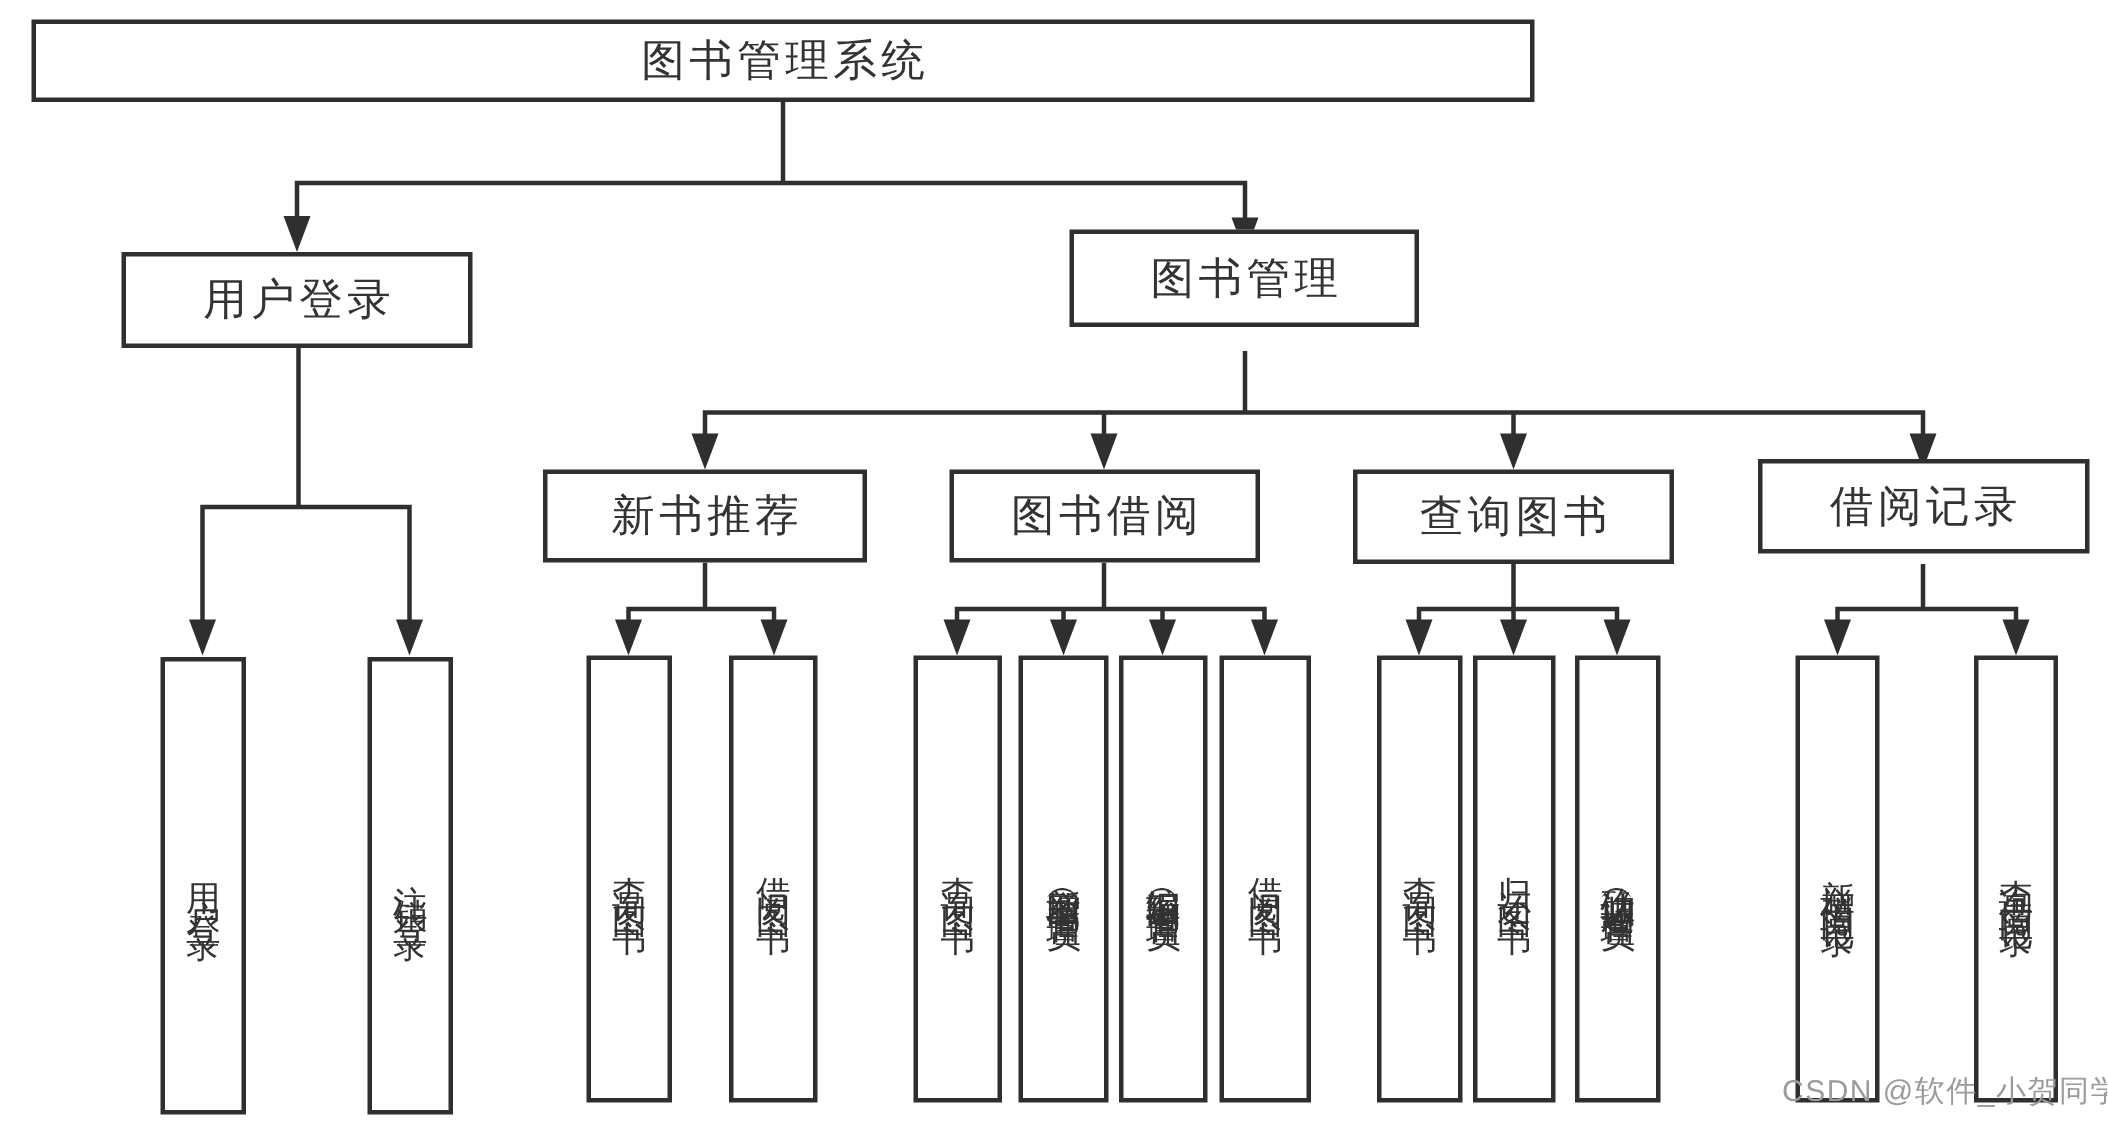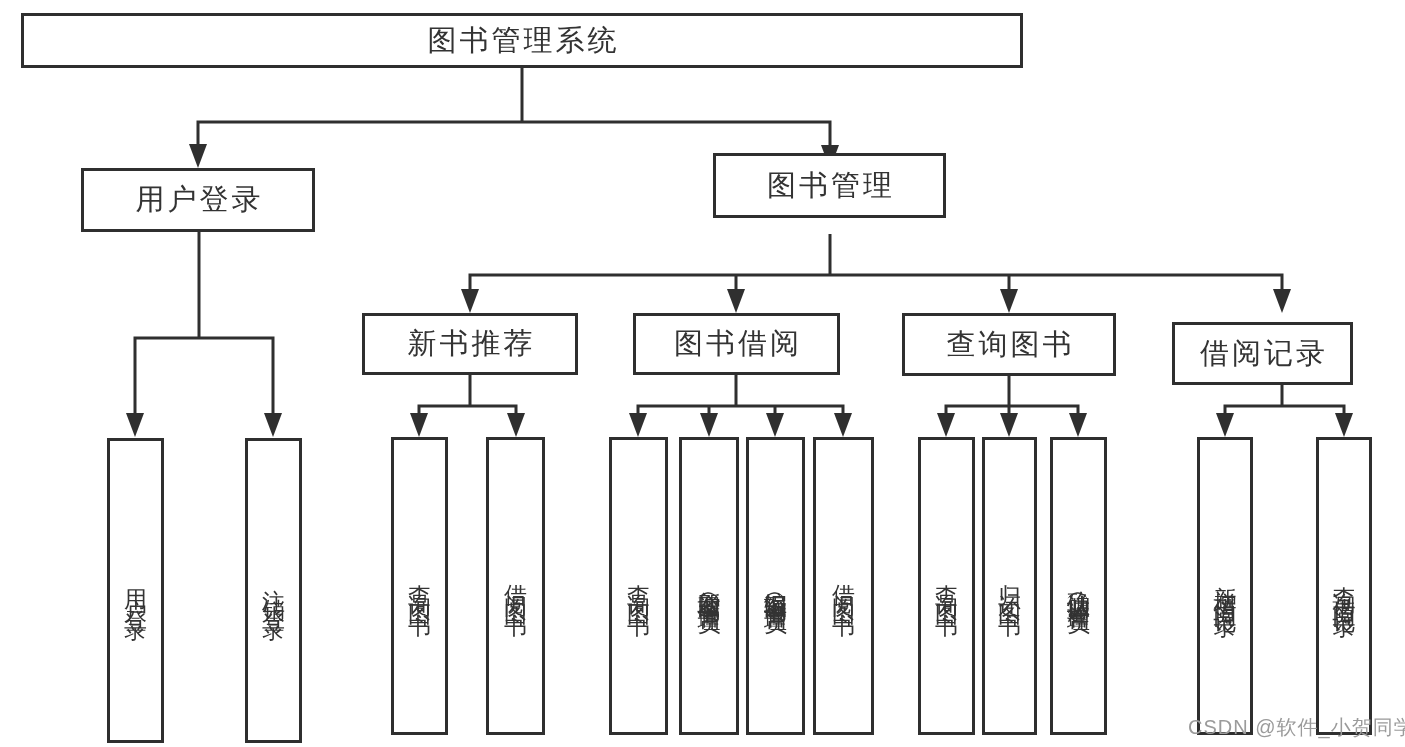--- a/index.html
+++ b/index.html
@@ -121,21 +121,21 @@
 
   <div class="node" style="left:633px;top:313px;width:207px;height:62px">
     <span class="lbl">图书借阅</span>
   </div>
   <div class="node" style="left:362px;top:313px;width:216px;height:62px">
     <span class="lbl">新书推荐</span>
   </div>
   <div class="node" style="left:902px;top:313px;width:214px;height:63px">
     <span class="lbl">查询图书</span>
   </div>
-  <div class="node" style="left:1172px;top:322px;width:181px;height:63px">
+  <div class="node" style="left:1172px;top:306px;width:221px;height:63px">
     <span class="lbl">借阅记录</span>
   </div>
 
   <div class="node vnode" style="left:107px;top:438px;width:57px;height:305px">
     <span class="lbl">用户登录</span>
   </div>
   <div class="node vnode" style="left:245px;top:438px;width:57px;height:305px">
     <span class="lbl">注销登录</span>
   </div>
   <div class="node vnode" style="left:391px;top:437px;width:57px;height:298px">

